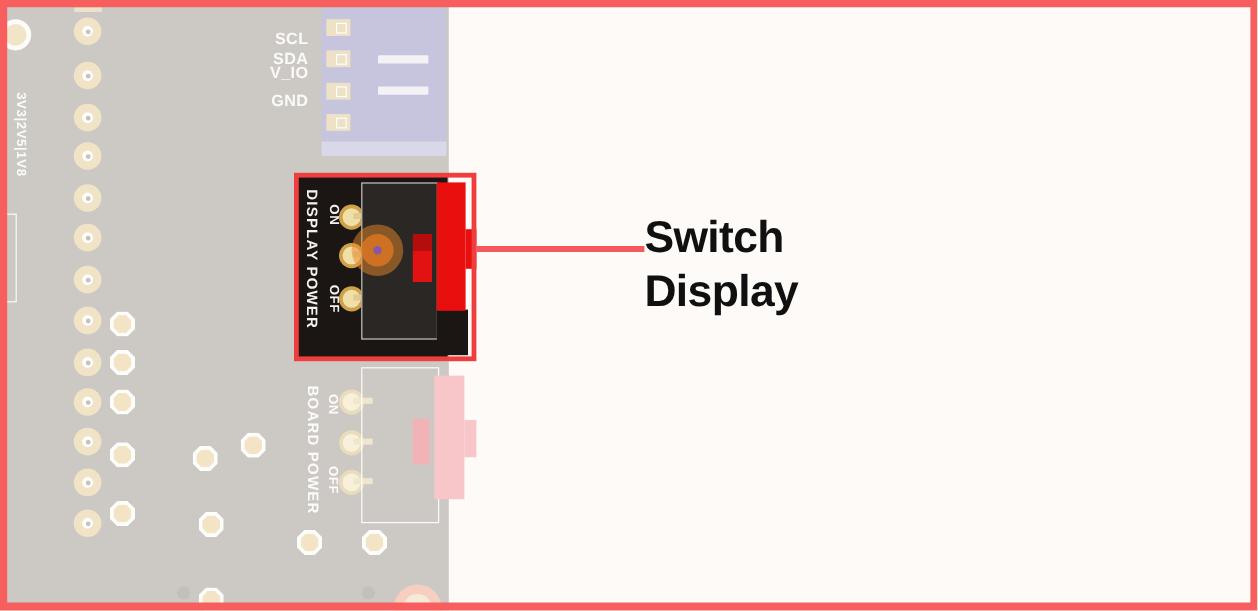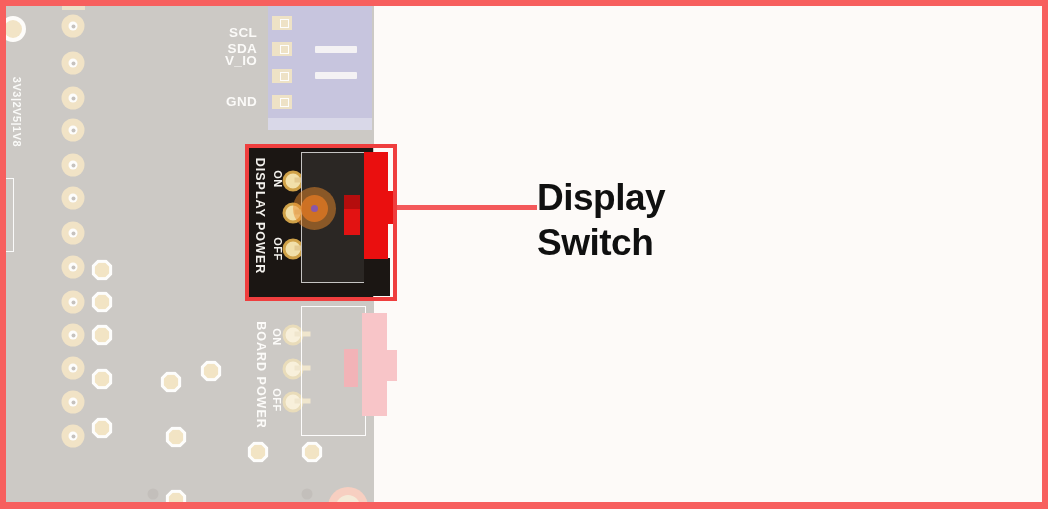--- a/index.html
+++ b/index.html
@@ -77,21 +77,21 @@
   <div class="pcb"></div>
 
   <div class="i2c-conn"></div>
   <div class="i2c-lip"></div>
   <div class="conn-bar b1"></div>
   <div class="conn-bar b2"></div>
 
   <div class="pin-label" style="top:25px">SCL</div>
   <div class="pin-label" style="top:41px">SDA</div>
   <div class="pin-label" style="top:53px">V_IO</div>
-  <div class="pin-label" style="top:94px">GND</div>
+  <div class="pin-label" style="top:76px">GND</div>
   <div class="pin-pad" style="top:16px"></div>
   <div class="pin-pad" style="top:42px"></div>
   <div class="pin-pad" style="top:69px"></div>
   <div class="pin-pad" style="top:95px"></div>
 
   <div class="vtext vscale">3V3|2V5|1V8</div>
   <div class="corner-pad"></div>
   <div class="silk-rect"></div>
   <div class="top-pad"></div>
 
@@ -157,18 +157,18 @@
   <div class="bp-outline"></div>
   <div class="bp-knob"></div>
   <div class="bp-act"></div>
   <div class="bp-act-nub"></div>
   <div class="blob-outer"></div>
   <div class="blob-inner"></div>
 
   <div class="hl-box"></div>
   <div class="callout-line"></div>
   <div class="callout-label">
+    <div>Switch</div>
     <div>Display</div>
-    <div>Switch</div>
   </div>
 
   <div class="frame-border"></div>
 </div>
 
 </body></html>

